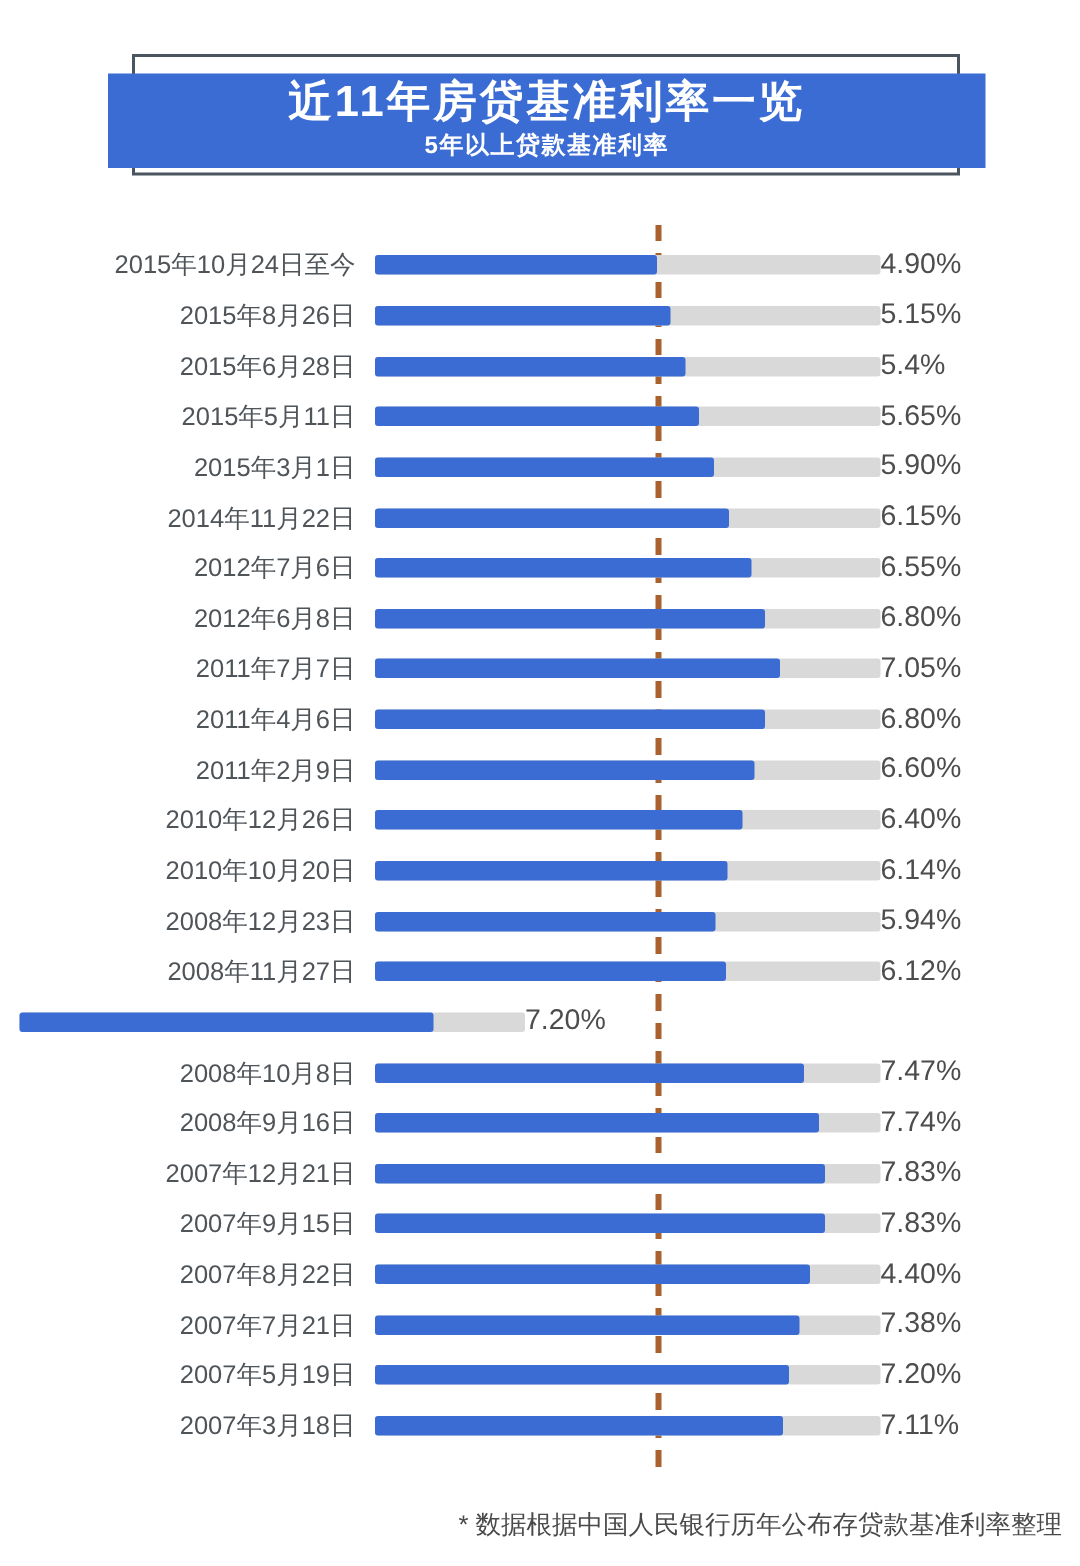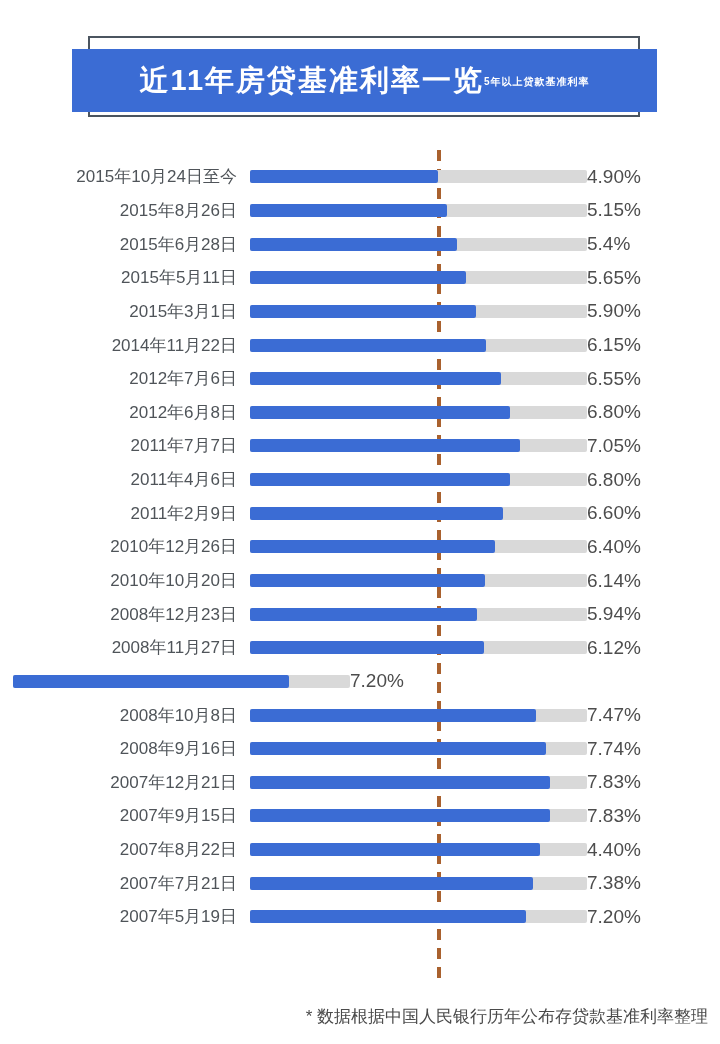--- a/index.html
+++ b/index.html
@@ -27,34 +27,34 @@
     background: #ffffff;
   }
   .banner-blue {
     position: absolute;
     left: 72px;
     top: 49px;
     width: 585px;
     height: 63px;
     background: #3b6cd4;
     display: flex;
-    flex-direction: row;
+    flex-direction: column;
     align-items: center;
     justify-content: center;
   }
   .banner-title {
     color: #ffffff;
     font-size: 29px;
     font-weight: bold;
     letter-spacing: 2px;
     line-height: 1.1;
   }
   .banner-subtitle {
     color: #ffffff;
-    font-size: 10px;
+    font-size: 16px;
     font-weight: bold;
     letter-spacing: 1px;
     margin-top: 3px;
   }
 
   
   .chart {
     position: absolute;
     left: 0;
     top: 160px;
@@ -317,17 +317,25 @@
         <div class="row-value">7.38%</div>
       </div>
       <div class="chart-row">
         <div class="row-date">2007年5月19日</div>
         <div class="bar-zone">
           <div class="bar-track" style="background: rgb(217, 217, 217);"></div>
           <div class="rate-bar" style="width: 81.8182%; background: rgb(59, 108, 212);"></div>
         </div>
         <div class="row-value">7.20%</div>
       </div>
+      <div class="chart-row">
+        <div class="row-date">2007年3月18日</div>
+        <div class="bar-zone">
+          <div class="bar-track" style="background: rgb(217, 217, 217);"></div>
+          <div class="rate-bar" style="width: 80.7955%; background: rgb(59, 108, 212);"></div>
+        </div>
+        <div class="row-value">7.11%</div>
+      </div>
     </div>
 
   <div class="footnote">* 数据根据中国人民银行历年公布存贷款基准利率整理</div>
 
 </div>
 
 </body></html>

